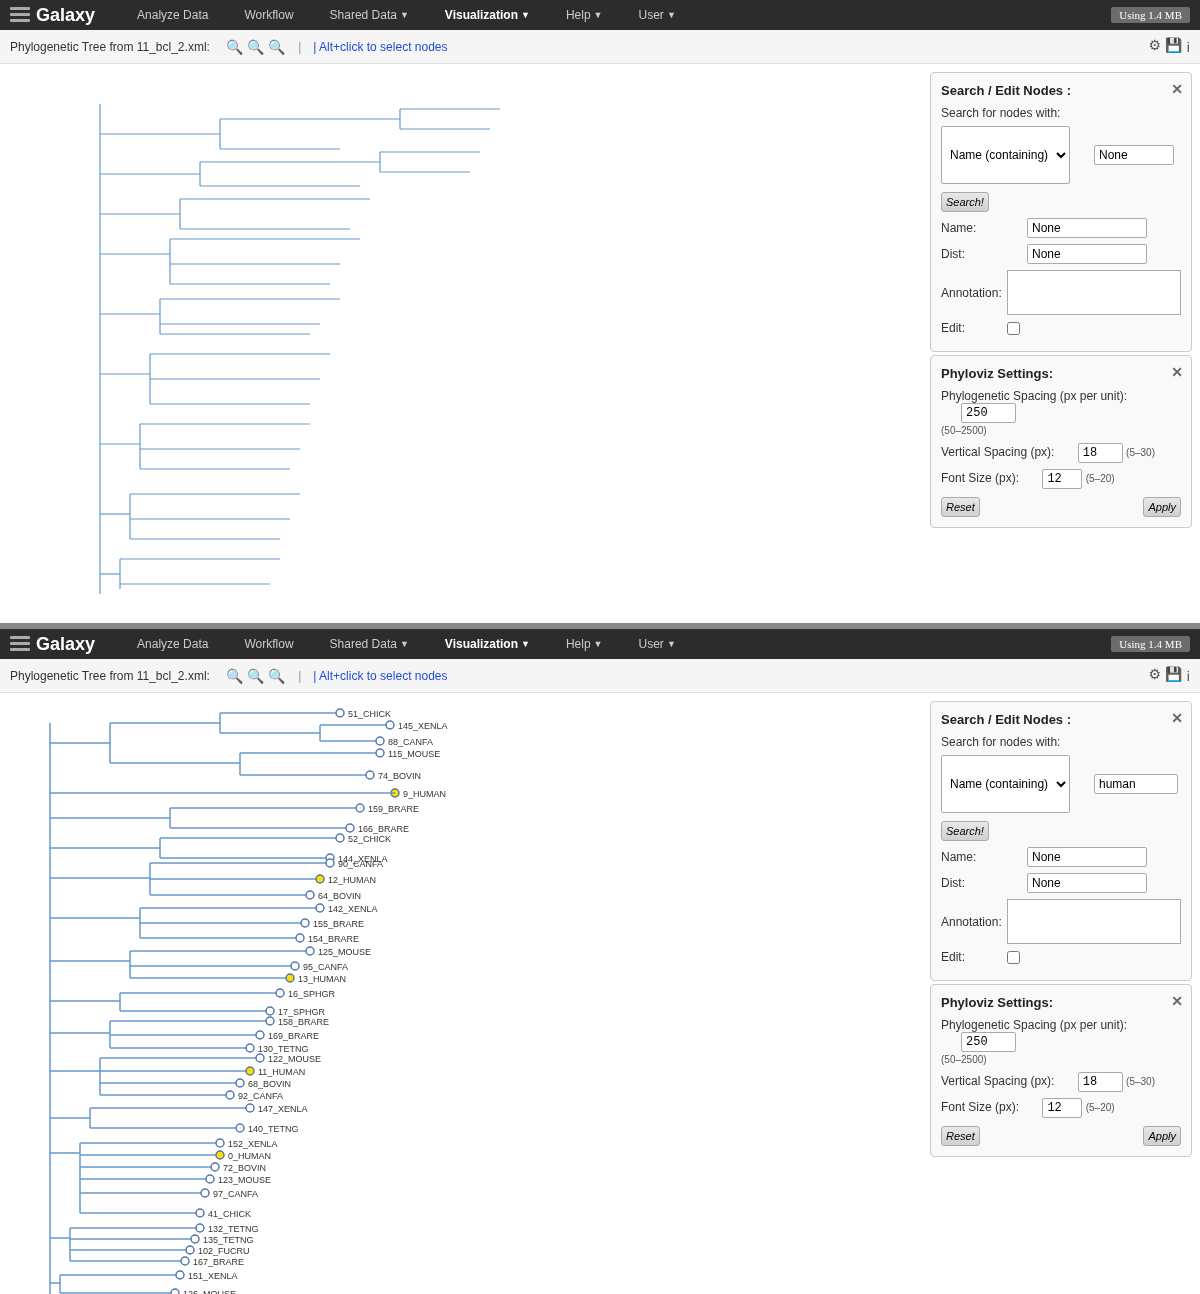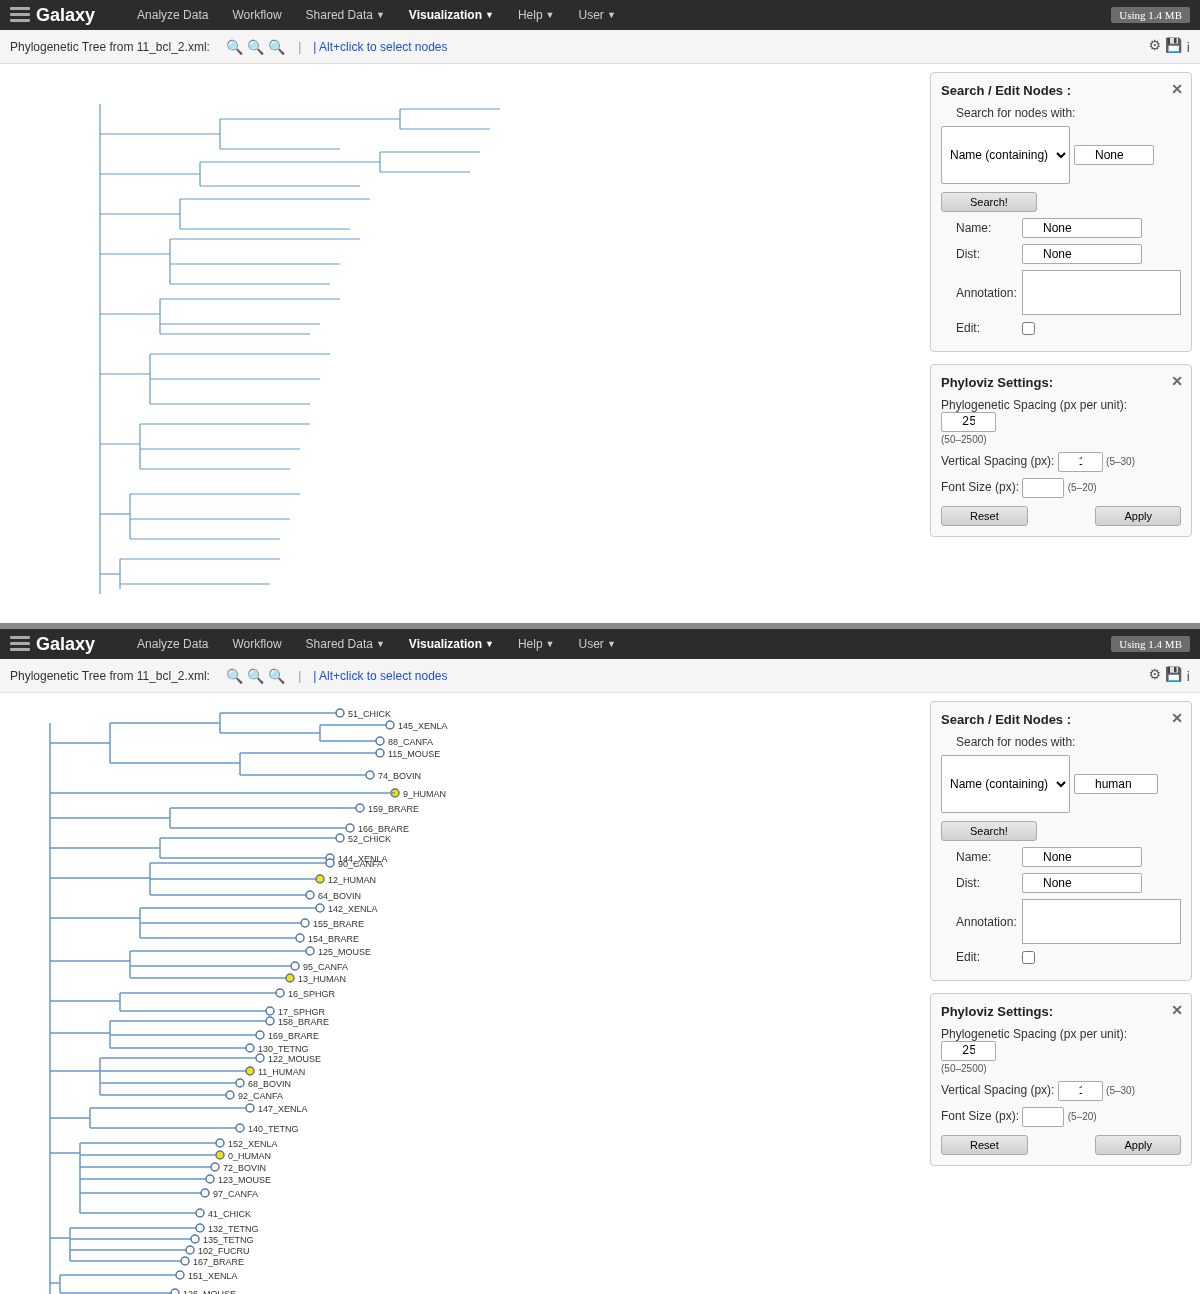--- a/index.html
+++ b/index.html
@@ -24,21 +24,21 @@
       margin-right: 30px;
     }
     .navbar-logo-icon {
       width: 20px; height: 16px;
       display: flex; flex-direction: column; gap: 3px;
     }
     .navbar-logo-icon span {
       display: block; height: 3px; background: #aaa; border-radius: 1px;
     }
     .navbar-menu {
-      display: flex; gap: 0; flex: 1;
+      display: flex; gap: 12px; flex: 1;
     }
     .navbar-menu-item {
       color: #ccc;
       font-size: 12px;
       padding: 0 12px;
       height: 30px;
       display: flex; align-items: center;
       cursor: pointer;
       position: relative;
     }
@@ -99,21 +99,21 @@
       width: 790px;
       height: 100%;
       overflow: hidden;
     }
 
     
     .panels-area {
       position: absolute;
       right: 0; top: 0;
       width: 270px;
-      display: flex; flex-direction: column; gap: 12px;
+      display: flex; flex-direction: column; gap: 3px;
       padding: 8px 8px 8px 0;
     }
     .panel {
       background: #f9f9f9;
       border: 1px solid #ccc;
       border-radius: 4px;
       padding: 10px;
       position: relative;
     }
     .panel-title {
@@ -126,42 +126,44 @@
       position: absolute;
       right: 8px; top: 8px;
       cursor: pointer;
       font-size: 14px;
       color: #666;
       font-weight: bold;
     }
     .panel-row {
       display: flex; align-items: center; gap: 6px; margin-bottom: 6px;
     }
-    .panel-label { color: #333; min-width: 60px; font-size: 12px; margin-left: 15px; }
+    .panel-label { color: #333; min-width: 60px; font-size: 12px; }
     .panel-input {
       border: 1px solid #aaa;
-      padding: 2px 20px;
+      padding: 2px 4px;
       font-size: 12px;
       border-radius: 2px;
       background: #fff;
+      margin-left: 20px;
     }
     .panel-select-wrap {
       display: flex; align-items: center; gap: 2px;
     }
     .panel-select {
       border: 1px solid #aaa; padding: 20px 4px; font-size: 12px;
       border-radius: 2px; background: #fff;
     }
     .panel-btn {
       background: linear-gradient(to bottom, #e8e8e8, #d0d0d0);
       border: 1px solid #aaa;
-      padding: 3px 28px;
+      padding: 3px 4px;
       font-size: 11px;
       border-radius: 3px;
       cursor: pointer;
+      font-style: italic;
     }
     .search-row { display: flex; align-items: center; gap: 4px; margin-bottom: 8px; }
     .annotation-area {
       width: 100%; height: 45px;
       border: 1px solid #aaa;
       resize: none;
       font-size: 12px;
       padding: 2px;
     }
     .checkbox-wrap { display: flex; align-items: center; gap: 4px; }

